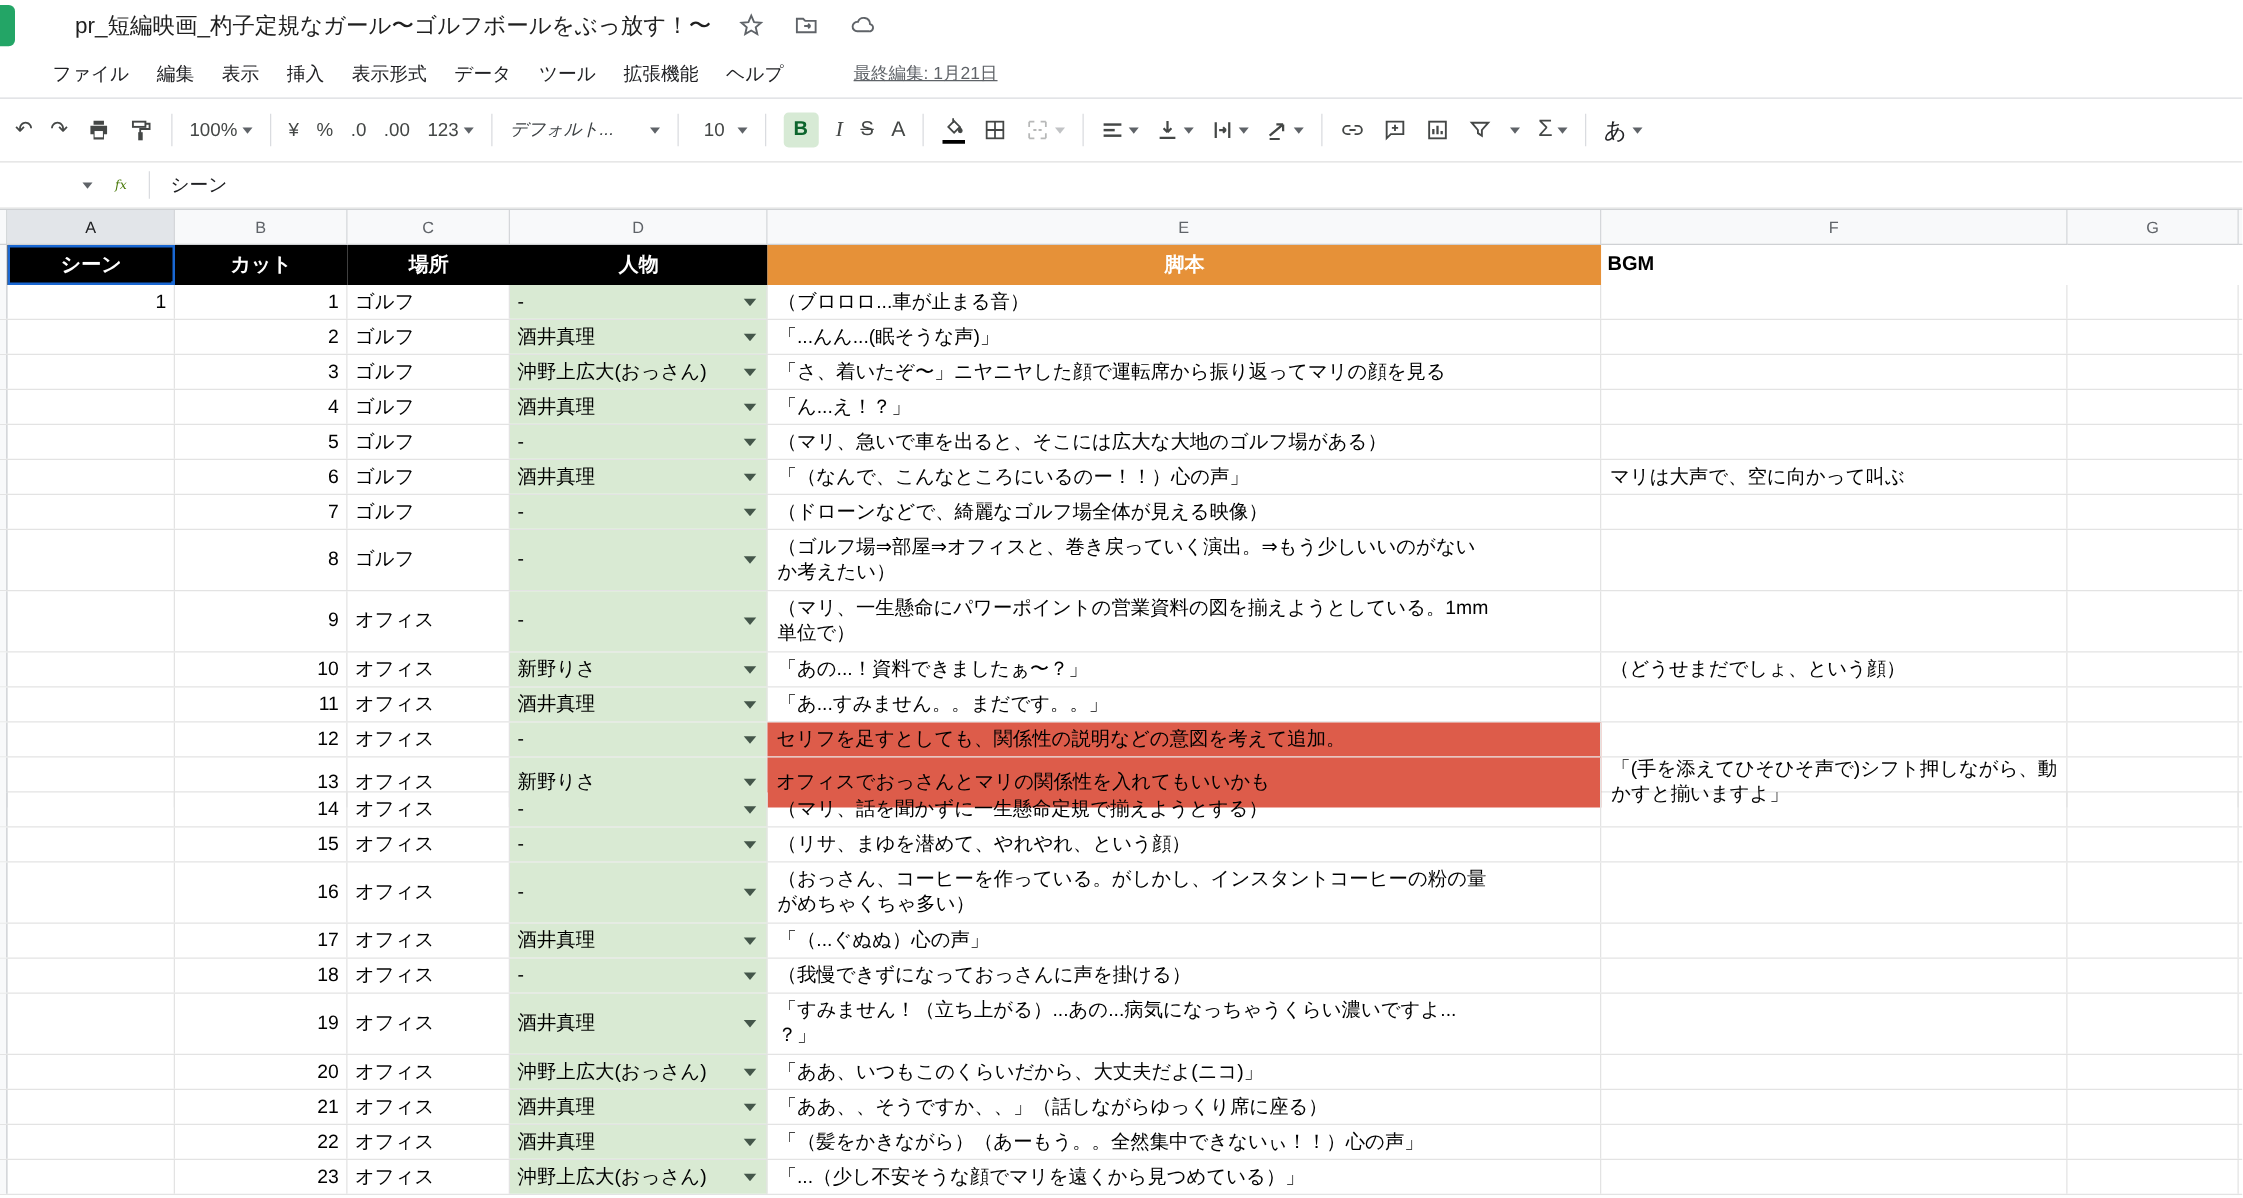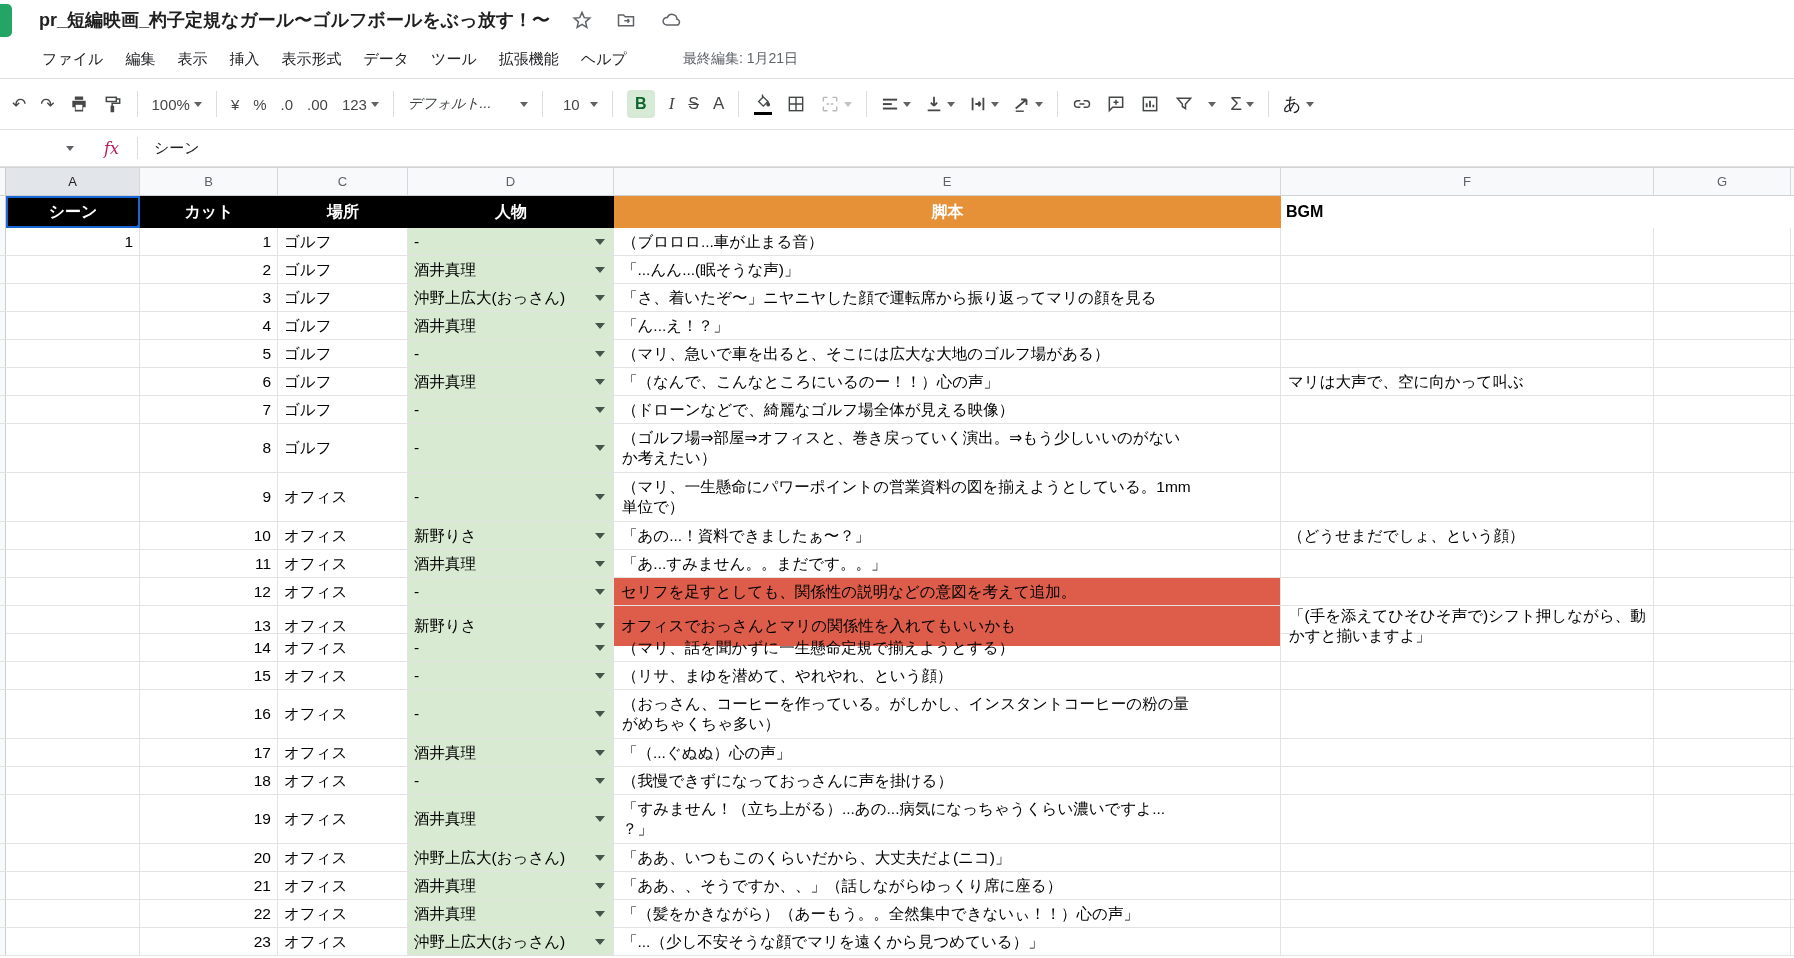--- a/index.html
+++ b/index.html
@@ -1,31 +1,31 @@
 <!DOCTYPE html>
 <html><head>
 <meta charset="utf-8">
 <style>
   * { margin:0; padding:0; box-sizing:border-box; }
   html,body { width:1794px; height:958px; overflow:hidden; background:#fff;
     font-family:"Liberation Sans","DejaVu Sans",sans-serif; color:#202124; }
   .app { position:relative; width:1794px; height:958px; }
 
   
-  .titlebar { position:relative; height:40px; display:flex; align-items:center; padding-left:39px;font-weight:bold; }
+  .titlebar { position:relative; height:40px; display:flex; align-items:center; padding-left:60px; }
   .logo-sliver { position:absolute; left:-18px; top:4px; width:30px; height:33px;
     background:#23a566; border-radius:5px; }
   .doc-title { font-size:18px; color:#1f1f1f; white-space:nowrap; }
   .tb-icons { display:flex; align-items:center; gap:24px; margin-left:22px; }
   .tb-icons svg { display:block; }
 
   
   .menubar { height:38px; display:flex; align-items:center; padding-left:42px; gap:22px; }
   .menu-item { font-size:15px; color:#202124; cursor:default; white-space:nowrap;text-align:right; }
-  .last-edited { margin-left:34px; font-size:14px; color:#5f6368; white-space:nowrap;text-align:right; }
+  .last-edited { margin-left:34px; font-size:14px; color:#5f6368; text-decoration:underline; white-space:nowrap;text-align:right; }
 
   
   .toolbar { height:52px; border-top:1px solid #dadce0; border-bottom:1px solid #e0e0e0;
     display:flex; align-items:center; padding-left:12px; gap:14px; color:#444746; }
   .tbtn { display:flex; align-items:center; gap:4px; font-size:15px; color:#444746; white-space:nowrap; position:relative; }
   .tbtn svg { display:block; }
   .glyph { font-size:17px; }
   .caret { width:0; height:0; border-left:4px solid transparent; border-right:4px solid transparent;
     border-top:5px solid #5f6368; display:inline-block; }
   .sep { width:1px; height:26px; background:#dadce0; }
@@ -38,22 +38,22 @@
   .strike { text-decoration:line-through; font-size:16px; }
   .fillwrap { position:relative; padding-bottom:5px; }
   .fillbar { position:absolute; left:1px; bottom:0; width:18px; height:3px; background:#000; }
   .disabled { opacity:.38; }
   .sigma { font-size:19px; }
   .ime { font-size:18px; color:#202124; }
 
   
   .formulabar { height:37px; border-bottom:1px solid #e0e0e0; display:flex; align-items:center; }
   .namebox { width:78px; display:flex; justify-content:flex-end; padding-right:4px; }
-  .fx { font-family:"DejaVu Serif","Liberation Serif",serif; font-style:italic; font-size:16px;
-    color:#be185d; margin-left:26px; }
+  .fx { font-family:"DejaVu Serif","Liberation Serif",serif; font-style:italic; font-size:10px;
+    color:#4d7c0f; margin-left:14px; }
   .fb-sep { width:1px; height:22px; background:#dadce0; margin-left:18px; }
   .fb-value { margin-left:16px; font-size:15px; color:#202124; }
 
   
   .grid-area { position:relative; }
   .grow { display:grid; grid-template-columns:6px 134px 138px 130px 206px 667px 373px 137px 60px; }
   .colheads { height:29px; background:#f8f9fa; border-top:1px solid #cfd1d4; }
   .colheads .ch { border-right:1px solid #d5d7da; border-bottom:1px solid #cfd1d4;
     display:flex; align-items:center; justify-content:center; font-size:13px; color:#5f6368; }
   .colheads .ch.sel { background:#e2e5e9; color:#202124; }

